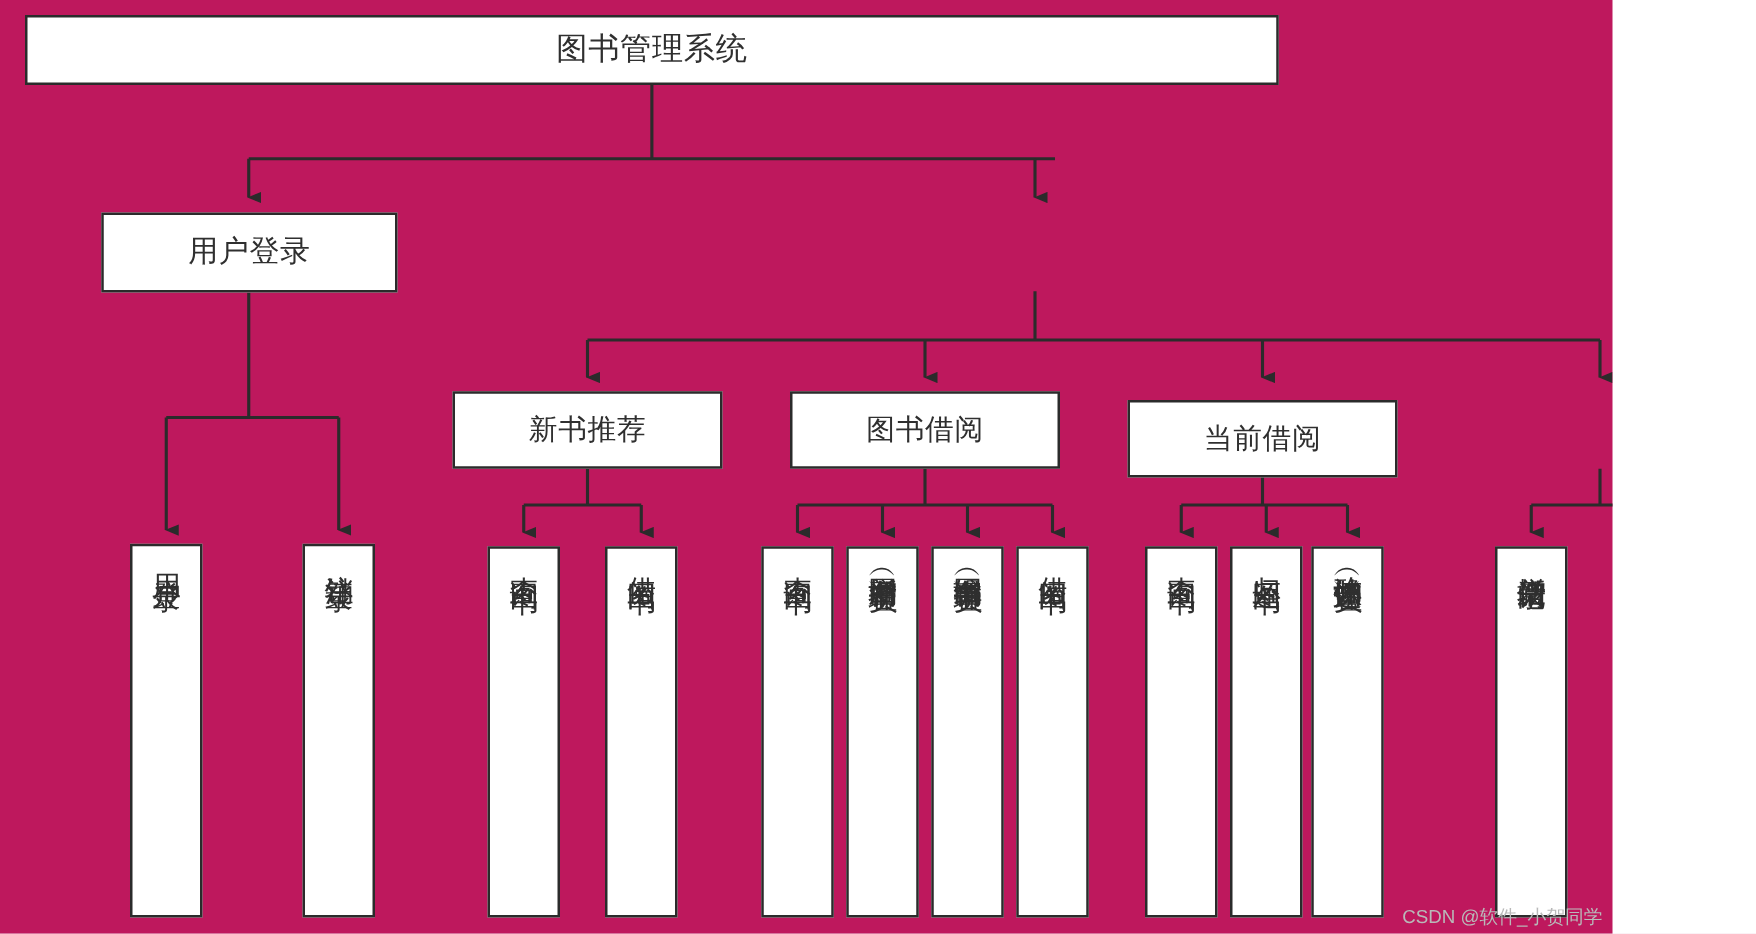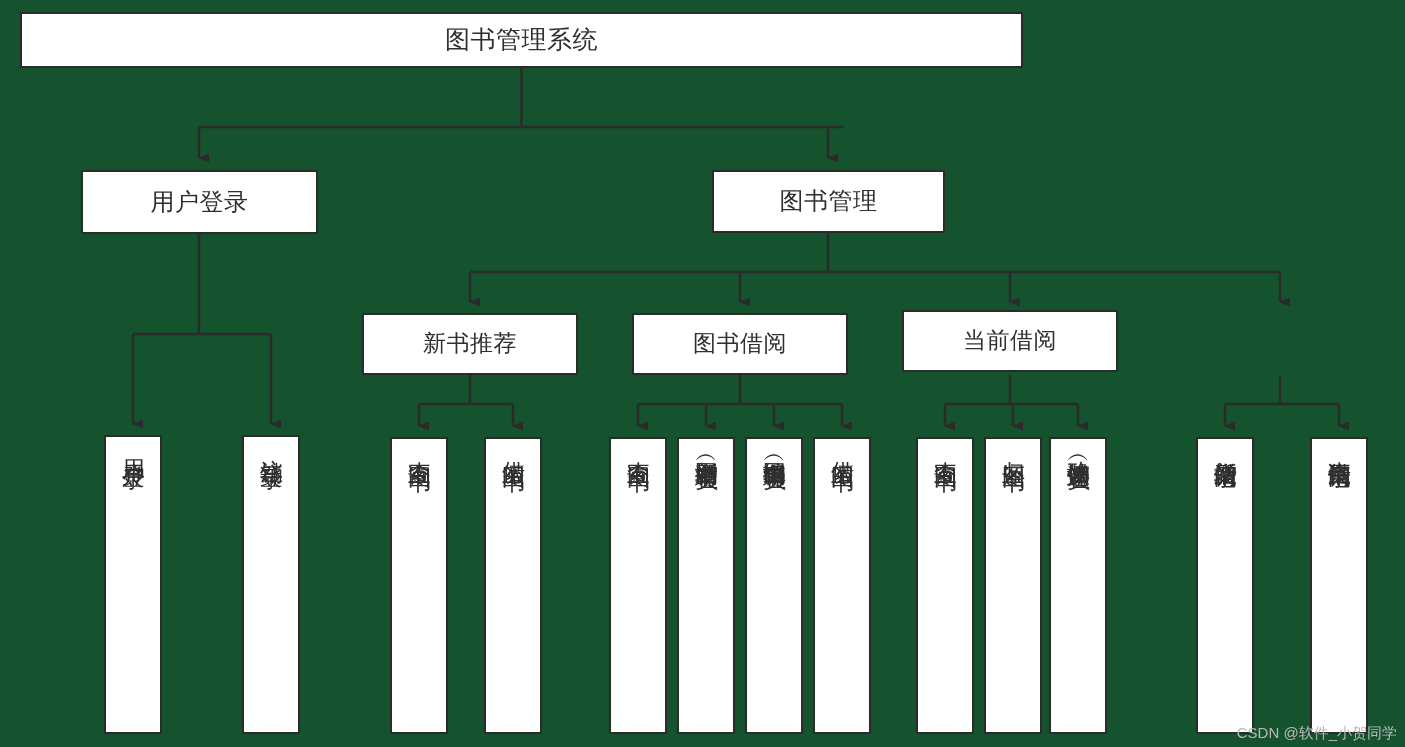--- a/index.html
+++ b/index.html
@@ -6,23 +6,23 @@
   html, body {
     margin: 0;
     padding: 0;
     background: #ffffff;
   }
   body {
     font-family: "Liberation Sans", "DejaVu Sans", sans-serif;
   }
   #diagram-root {
     position: relative;
-    width: 1405px;
+    width: 1290px;
     height: 747px;
-    background: #14532d;
+    background: #be185d;
     overflow: hidden;
   }
   #diagram-svg {
     position: absolute;
     left: 0;
     top: 0;
     width: 1405px;
     height: 747px;
   }
   .node-box {
@@ -130,31 +130,28 @@
     </g>
   </svg>
 
   <div class="node-box level-root" style="left:20px; top:12px; width:1003px; height:56px;">
     <span class="node-label">图书管理系统</span>
   </div>
 
   <div class="node-box level-2" style="left:81px; top:170px; width:237px; height:64px;">
     <span class="node-label">用户登录</span>
   </div>
-  <div class="node-box level-2" style="left:712px; top:170px; width:233px; height:63px;">
-    <span class="node-label">图书管理</span>
-  </div>
 
   <div class="node-box level-3" style="left:362px; top:313px; width:216px; height:62px;">
     <span class="node-label">新书推荐</span>
   </div>
   <div class="node-box level-3" style="left:632px; top:313px; width:216px; height:62px;align-items:center;">
     <span class="node-label">图书借阅</span>
   </div>
-  <div class="node-box level-3" style="left:902px; top:310px; width:216px; height:62px;">
+  <div class="node-box level-3" style="left:902px; top:320px; width:216px; height:62px;">
     <span class="node-label">当前借阅</span>
   </div>
 
   <div class="node-box vertical" style="left:104px; top:435px; width:58px; height:299px;">
     <span class="node-label">用户登录</span>
   </div>
   <div class="node-box vertical" style="left:242px; top:435px; width:58px; height:299px;">
     <span class="node-label">注销登录</span>
   </div>
 

